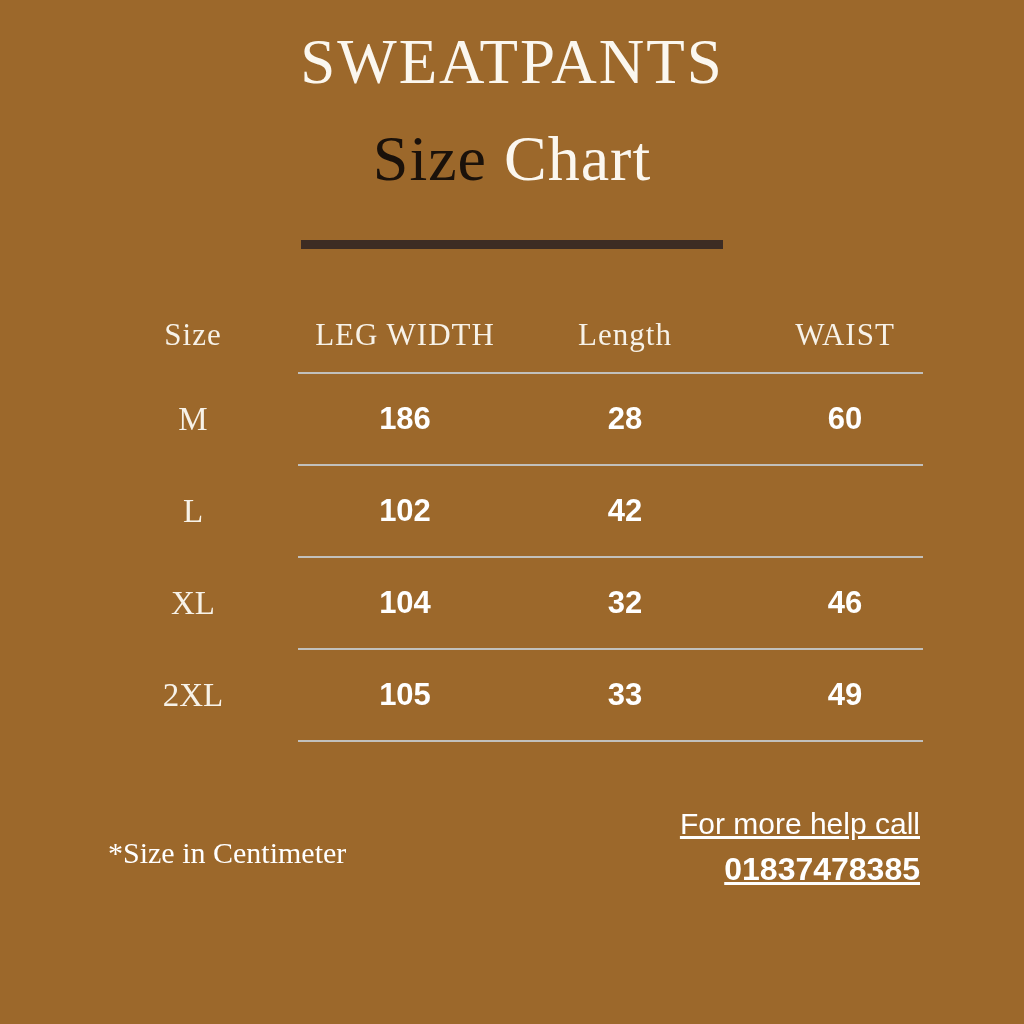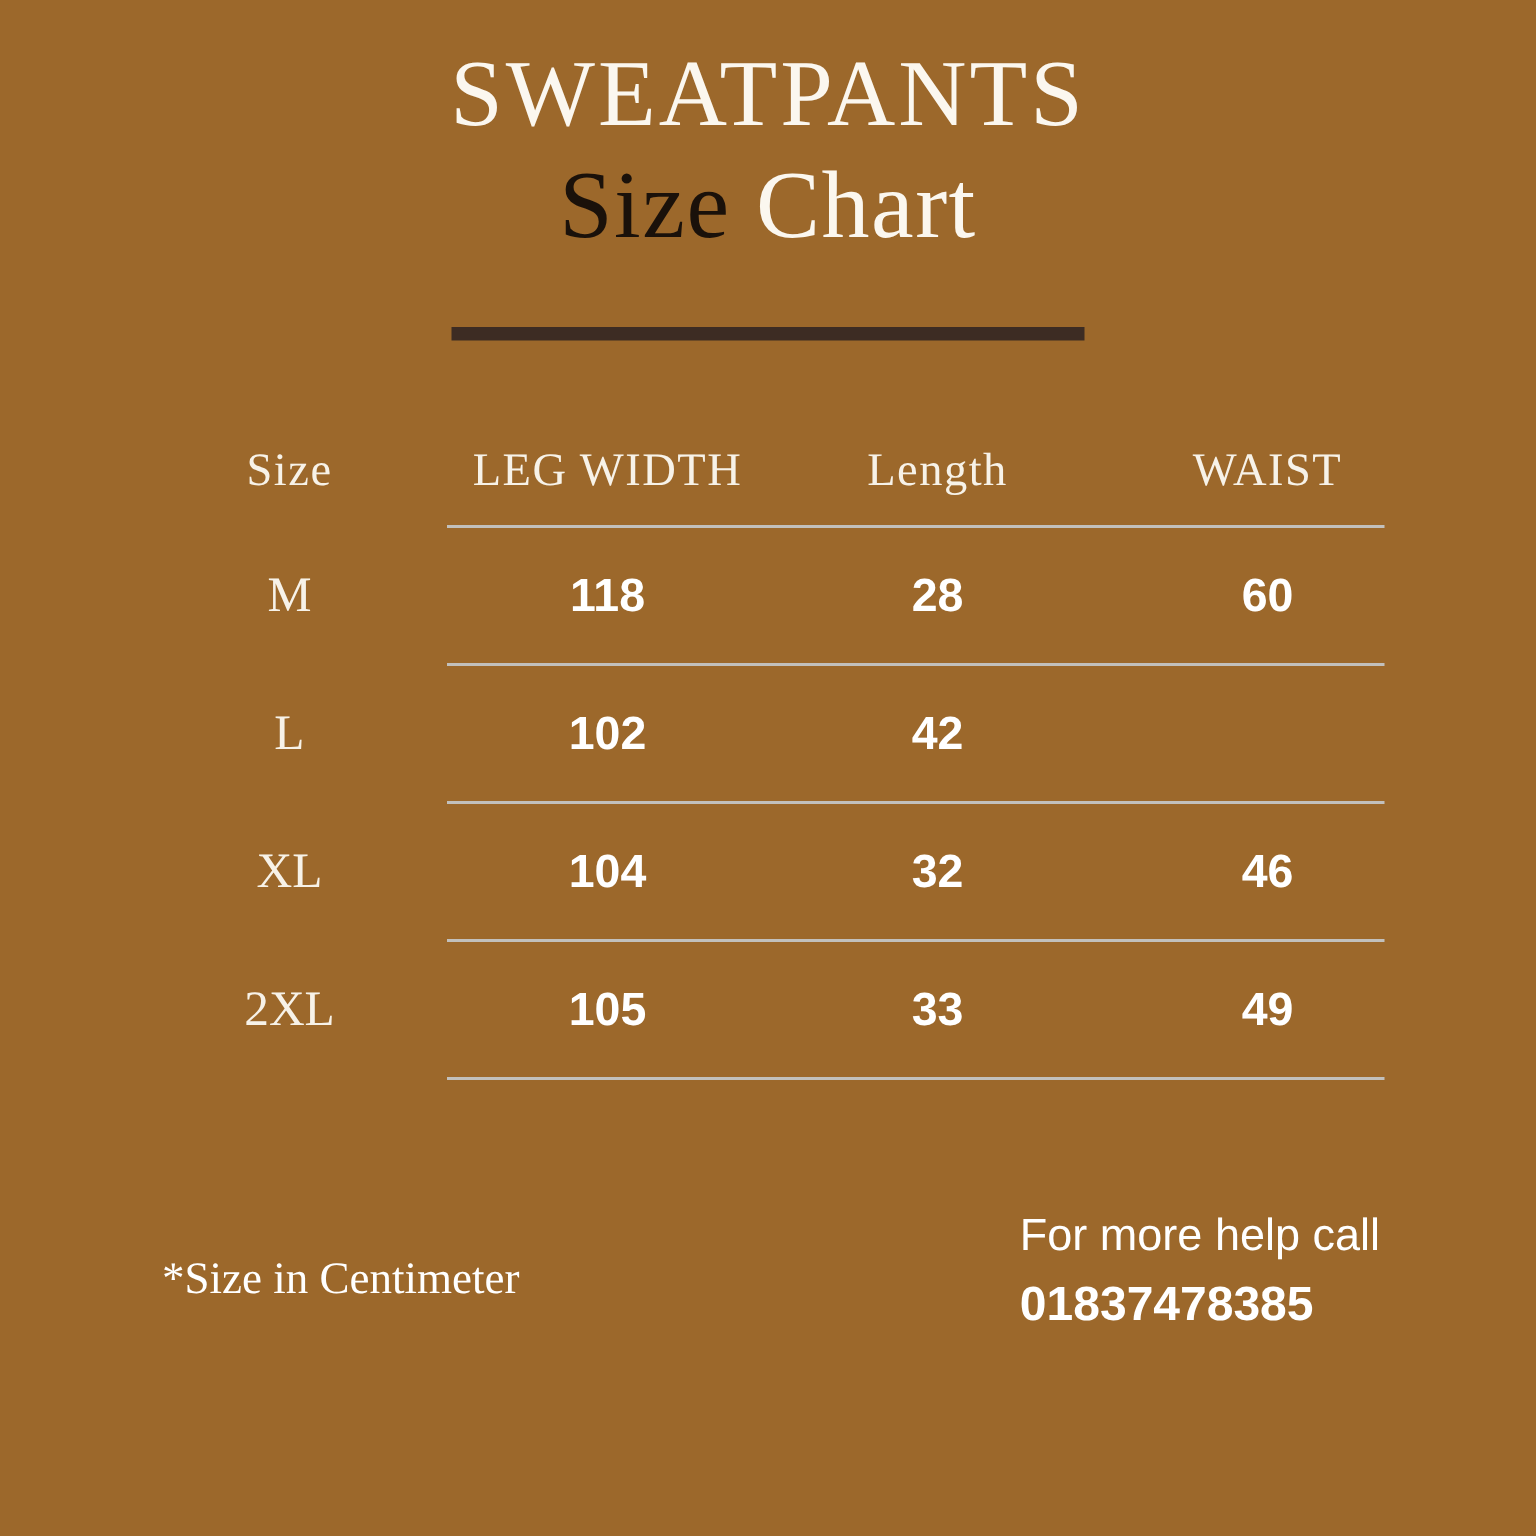--- a/index.html
+++ b/index.html
@@ -22,21 +22,21 @@
     font-weight: normal;
     letter-spacing: 2px;
     line-height: 1.15;
     color: var(--title-light, #FBF7EF);
   }
   .title-sub {
     font-size: 64px;
     font-weight: normal;
     letter-spacing: 1px;
     line-height: 1.15;
-    margin-top: 2px;
+    margin-top: 24px;
     color: var(--title-light, #FBF7EF);
   }
   .title-sub .dark { color: var(--title-dark, #1A110A); }
   .title-divider {
     width: 422px;
     height: 9px;
     margin: 44px auto 0;
     background: var(--divider-dark, #3D2C23);
   }
   
@@ -77,24 +77,25 @@
     left: 108px;
     bottom: 102px;
     font-family: Liberation Serif, serif;
     font-size: 30px;
     color: var(--value-text, #FFFFFF);
   }
   .footer-help {
     position: absolute;
     right: 104px;
     bottom: 80px;
-    text-align: left;
+    text-align: right;
     font-family: "Liberation Sans", "DejaVu Sans", sans-serif;
     color: var(--value-text, #FFFFFF);
     line-height: 1.45;
+    text-decoration: underline;
   }
   .footer-help .help-text { font-size: 30px; }
   .footer-help .phone { font-size: 32px; font-weight: bold; }
 </style>
 </head>
 <body>
 
 <div class="page">
 
   <div class="title-block">
@@ -111,21 +112,21 @@
     <div class="t-row t-header">
       <div class="cell head-cell">Size</div>
       <div class="cell head-cell">LEG WIDTH</div>
       <div class="cell head-cell">Length</div>
       <div class="cell head-cell">WAIST</div>
     </div>
     <div class="row-line"></div>
 
     <div class="t-row">
       <div class="cell size-cell">M</div>
-      <div class="cell value-cell">118</div>
+      <div class="cell value-cell">186</div>
       <div class="cell value-cell">28</div>
       <div class="cell value-cell">60</div>
     </div>
     <div class="row-line"></div>
 
     <div class="t-row">
       <div class="cell size-cell">L</div>
       <div class="cell value-cell">102</div>
       <div class="cell value-cell">42</div>
     </div>

